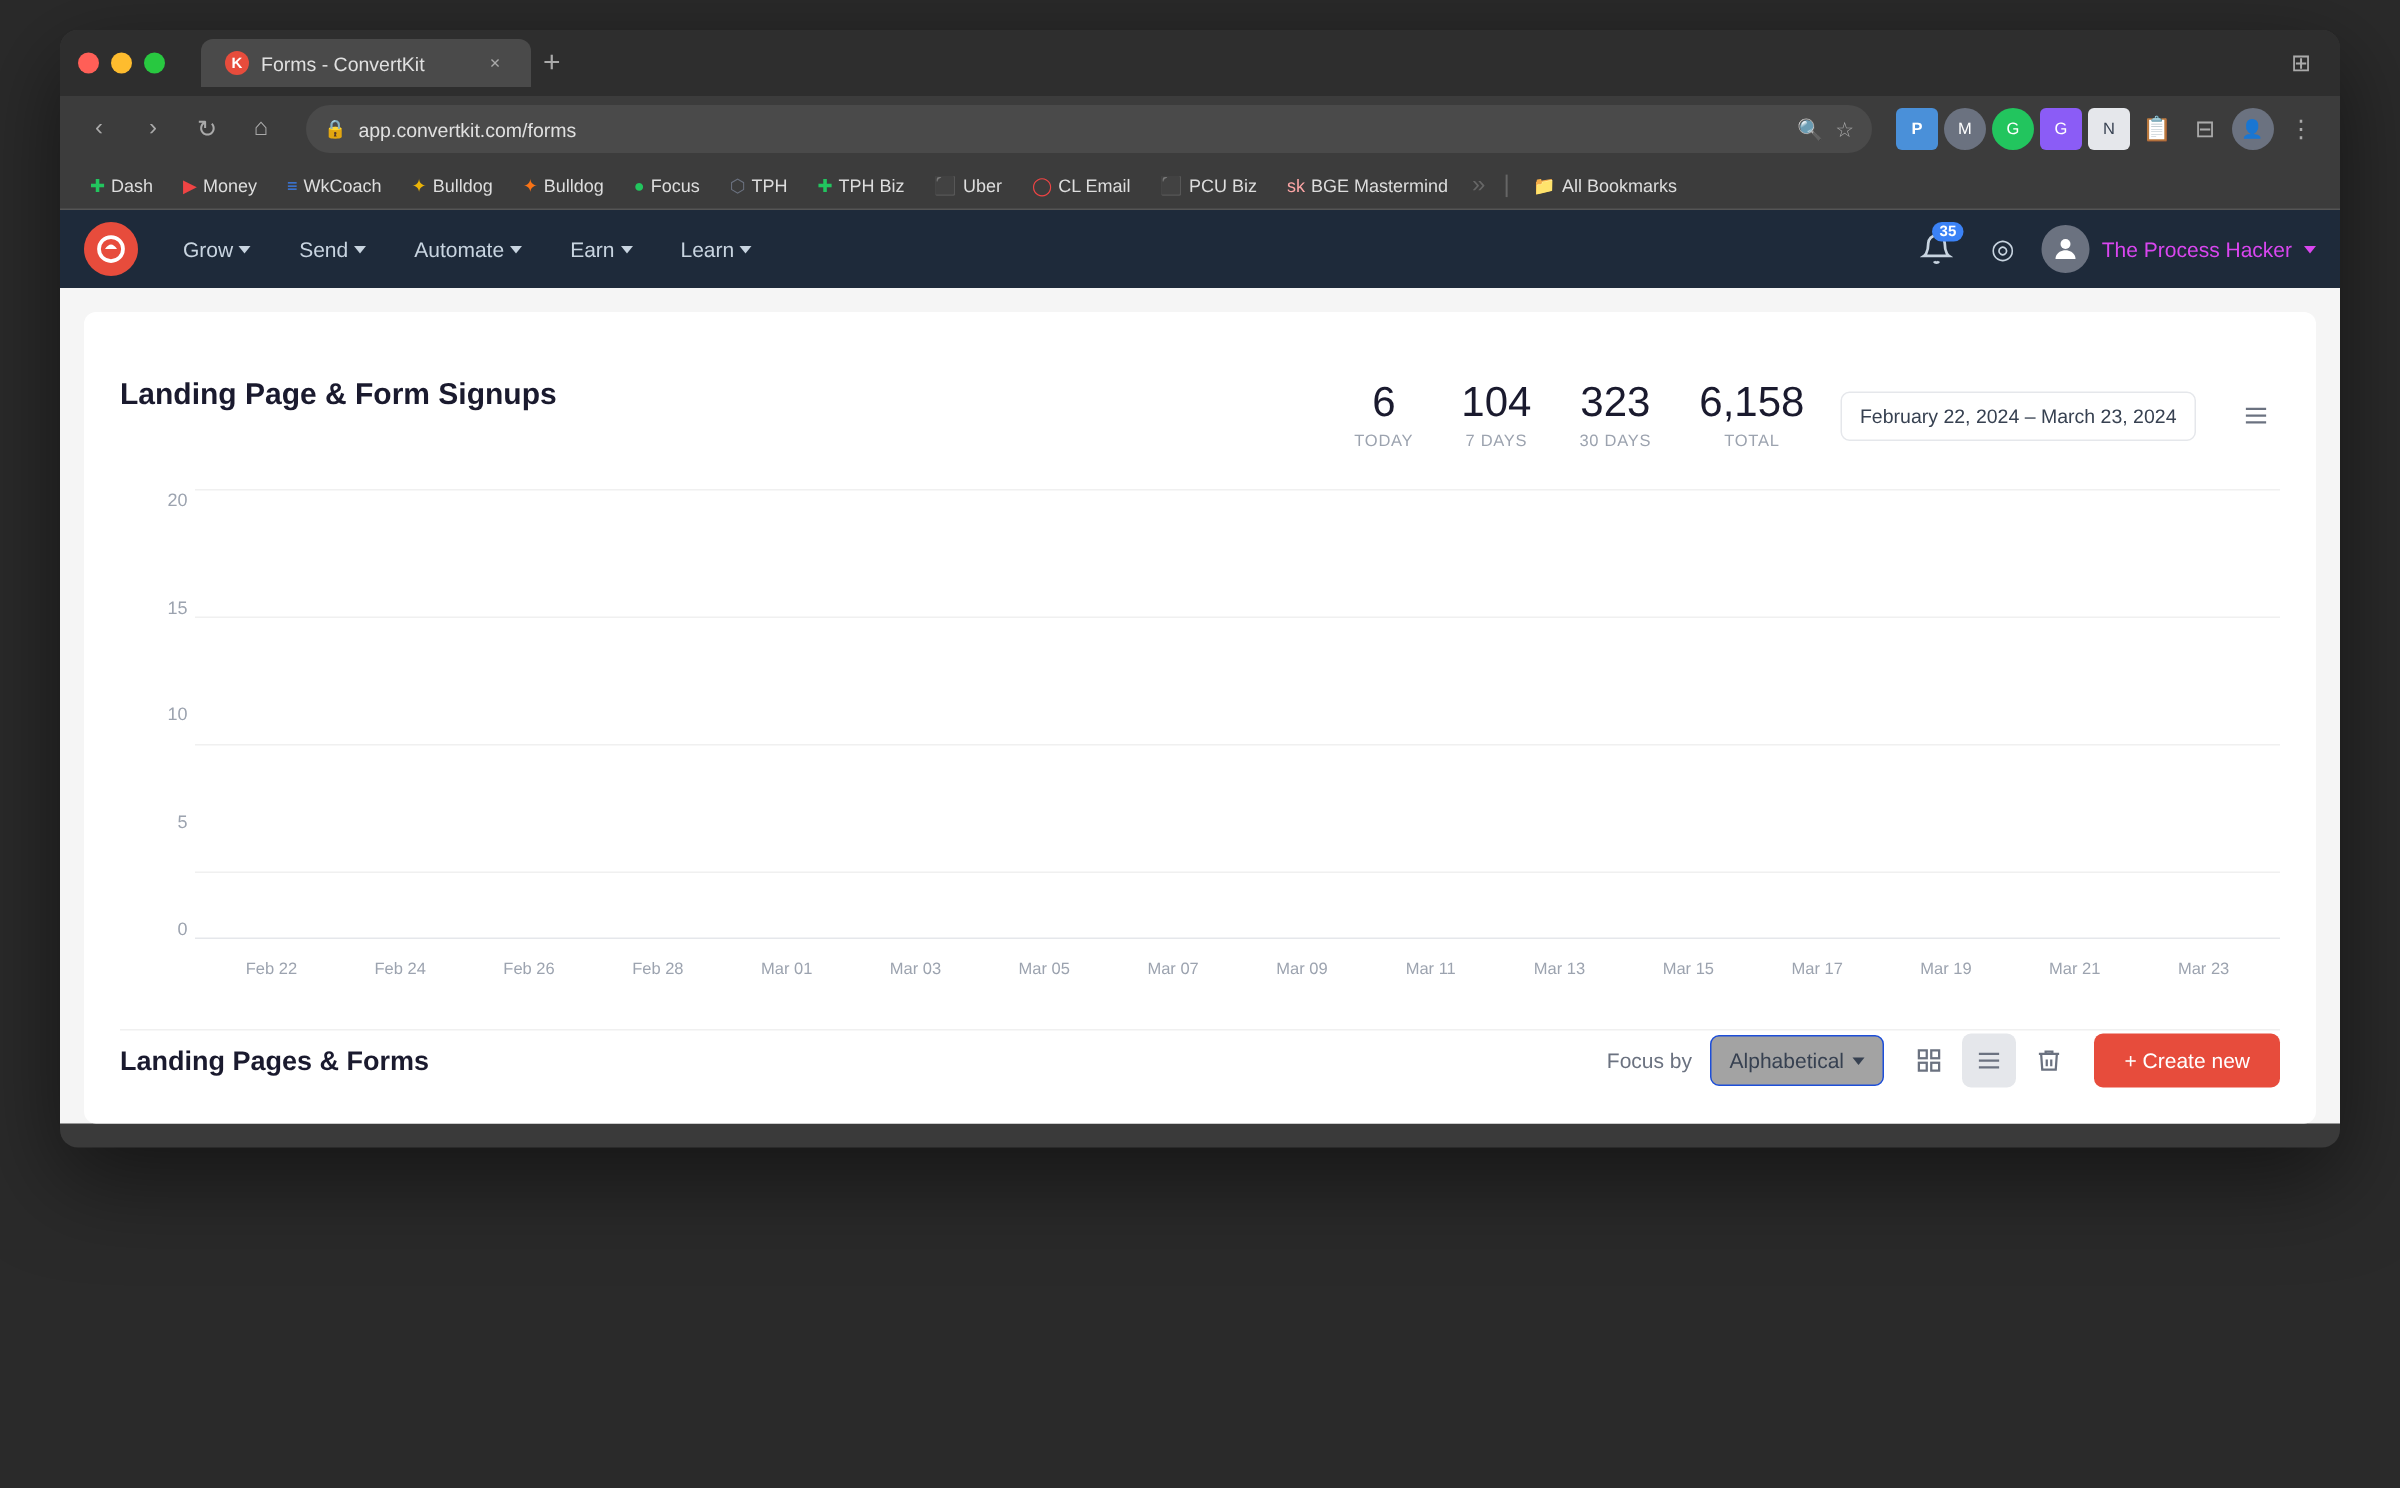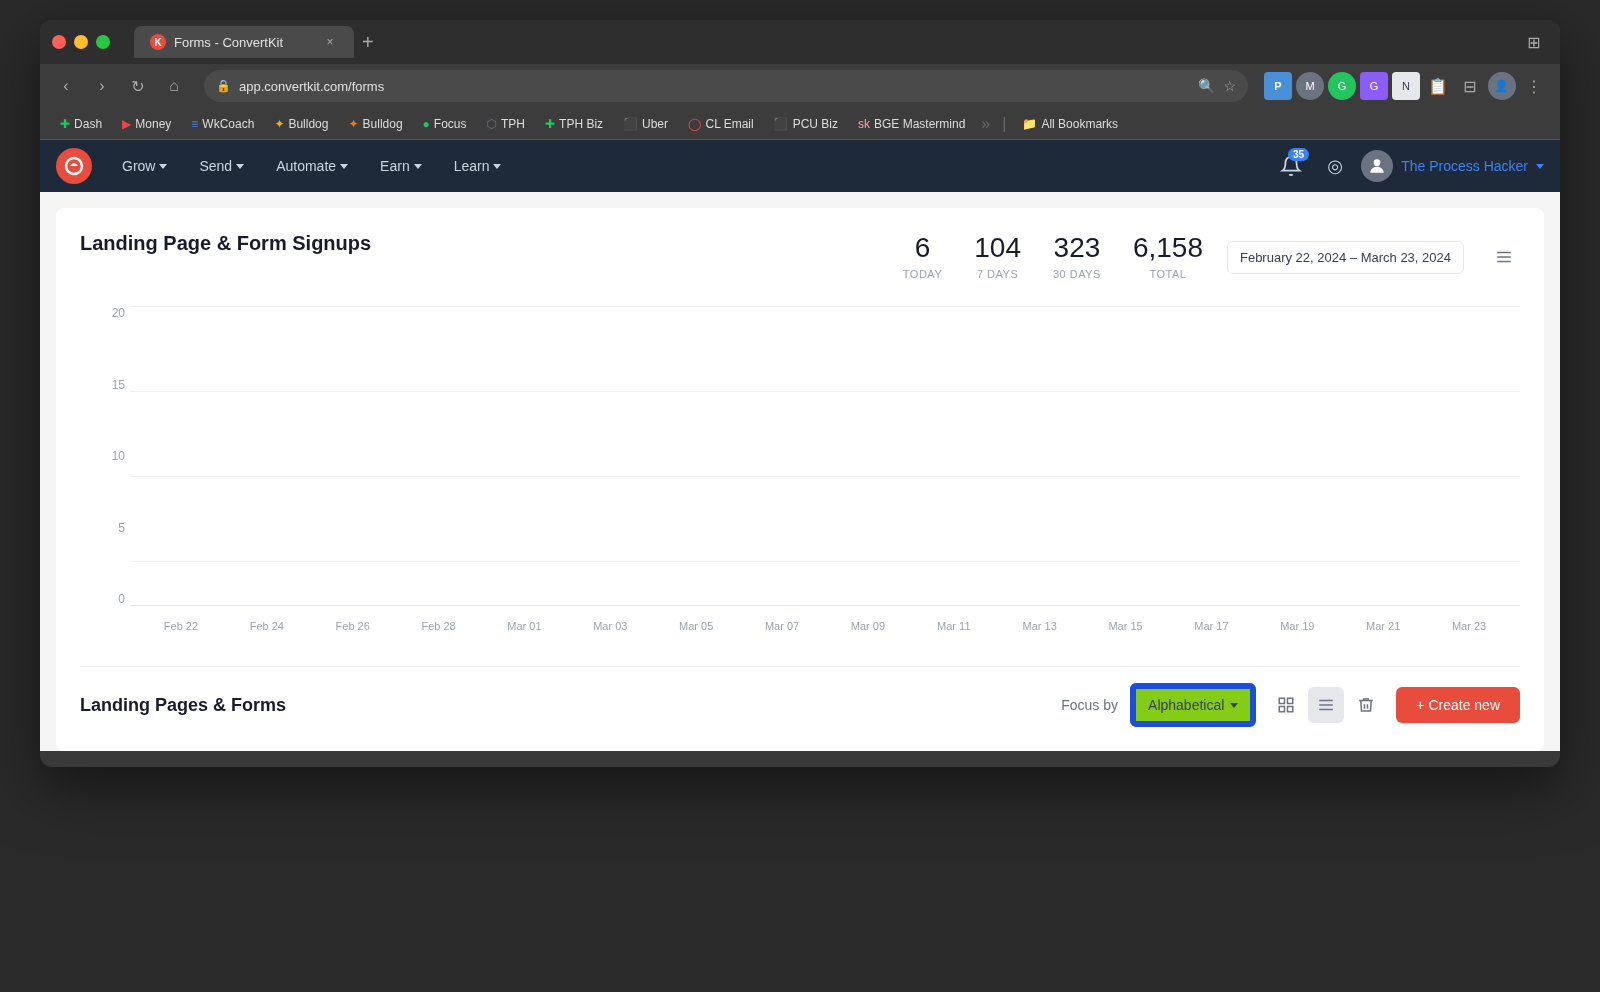--- a/index.html
+++ b/index.html
@@ -254,21 +254,21 @@
       font-size: 10px;
       padding: 1px 5px;
       font-weight: bold;
     }
 
     .user-menu {
       display: flex;
       align-items: center;
       gap: 8px;
       cursor: pointer;
-      color: #3b82f6;
+      color: #d946ef;
       font-size: 14px;
     }
 
     .user-avatar {
       width: 32px;
       height: 32px;
       border-radius: 50%;
       background: #6b7280;
       overflow: hidden;
       display: flex;
@@ -285,20 +285,21 @@
       border-radius: 8px;
       padding: 24px;
     }
 
     
     .stats-header {
       display: flex;
       align-items: flex-start;
       justify-content: space-between;
       margin-bottom: 24px;
+      margin-top: 20px;
     }
 
     .page-title {
       font-size: 20px;
       font-weight: 600;
       color: #1a1a2e;
     }
 
     .stats-group {
       display: flex;
@@ -435,21 +436,21 @@
       right: 0;
       height: 1px;
       background: #f0f0f0;
     }
 
     
     .bottom-section {
       display: flex;
       align-items: center;
       justify-content: space-between;
-      padding-top: 16px;
+      padding-top: 2px;
       border-top: 1px solid #f0f0f0;
       margin-top: 8px;
     }
 
     .section-title {
       font-size: 18px;
       font-weight: 600;
       color: #1a1a2e;
     }
 
@@ -461,27 +462,27 @@
 
     .sort-label {
       font-size: 14px;
       color: #6b7280;
     }
 
     .sort-select {
       display: flex;
       align-items: center;
       gap: 6px;
-      border: 6px solid #1d4ed8;
+      border: 1px solid #1d4ed8;
       border-radius: 6px;
       padding: 8px 12px;
       font-size: 14px;
       color: #374151;
       cursor: pointer;
-      background: #84cc16;
+      background: #a3a3a3;
     }
 
     .view-btns {
       display: flex;
       gap: 4px;
     }
 
     .view-btn {
       width: 36px;
       height: 36px;

